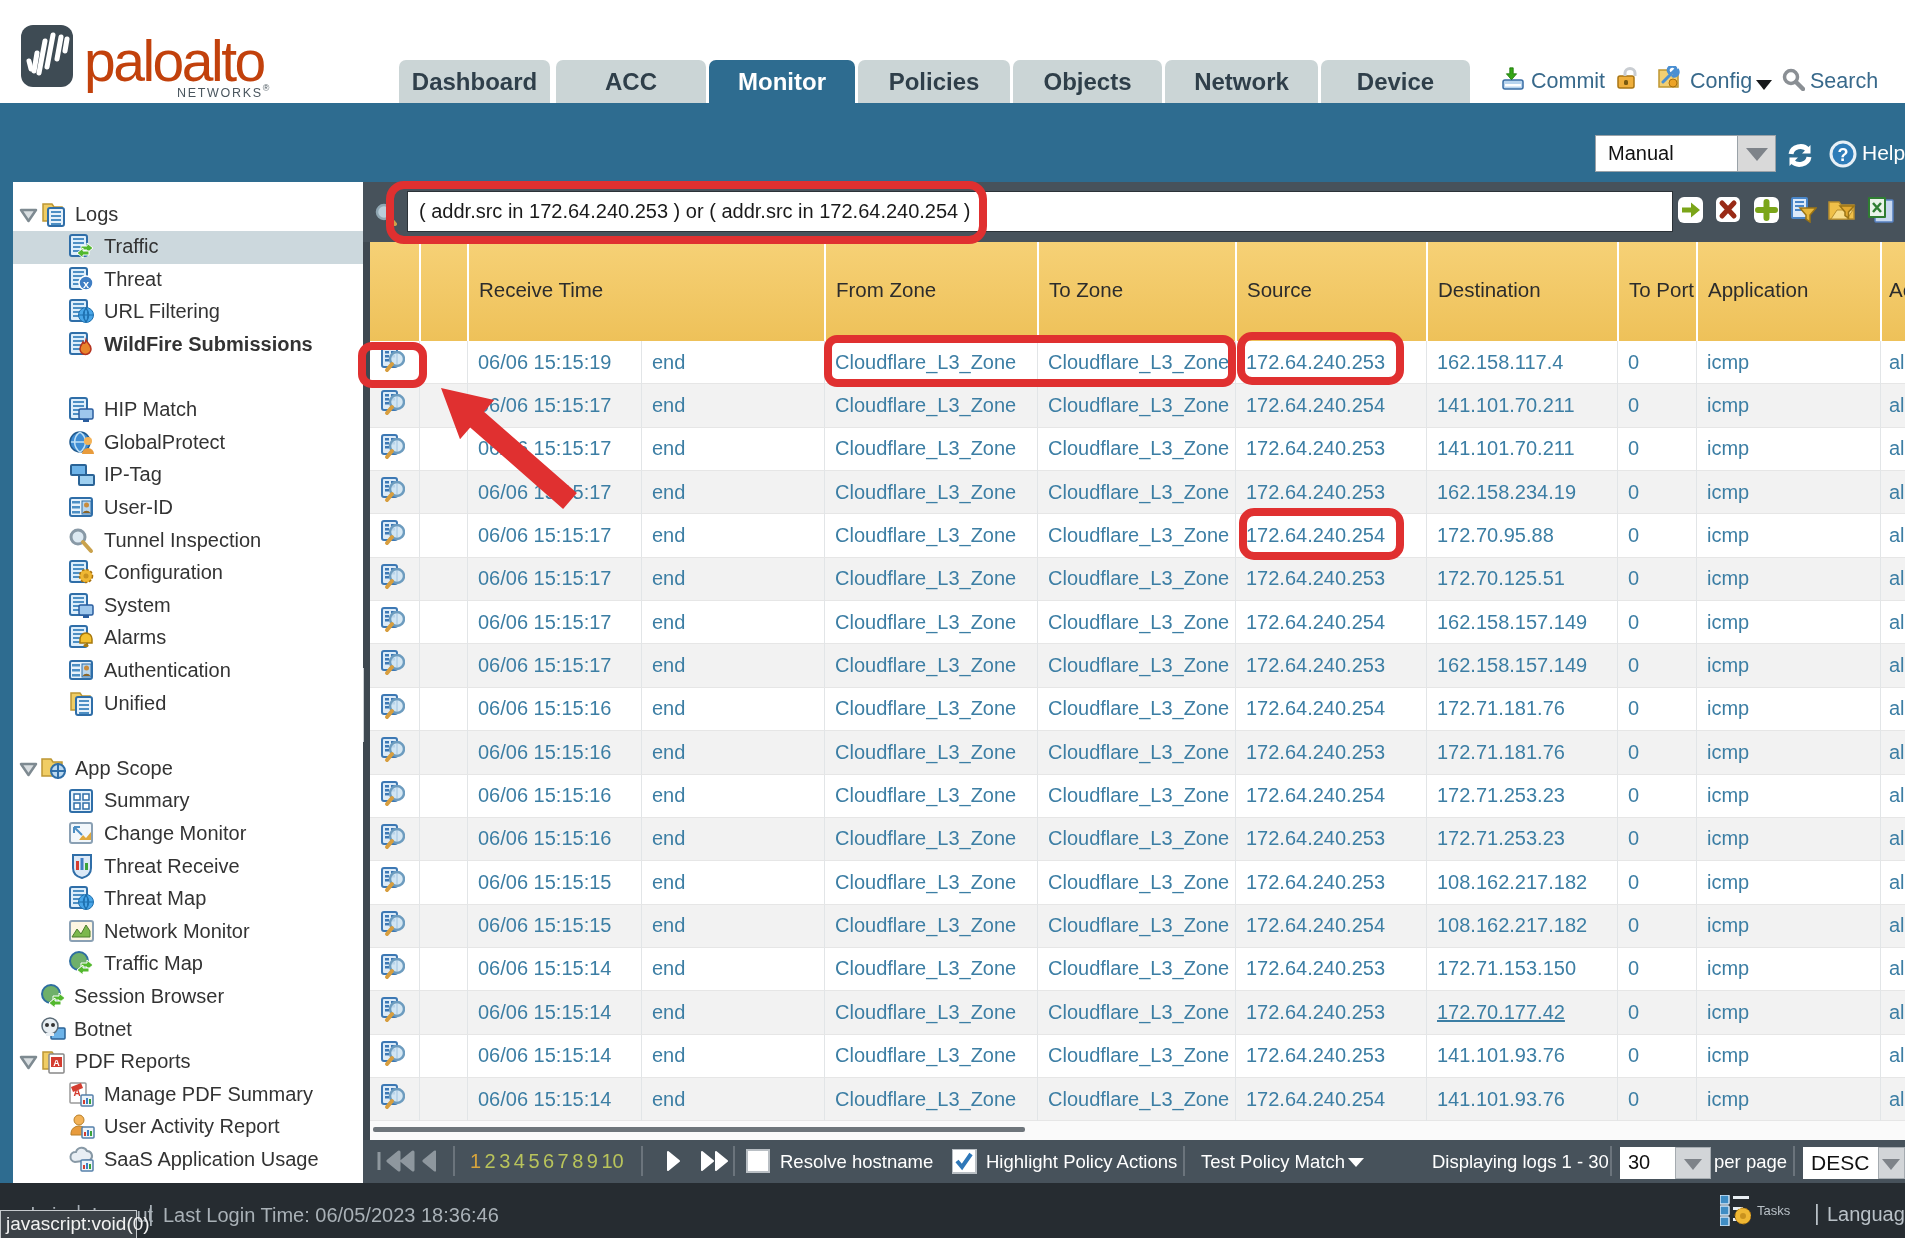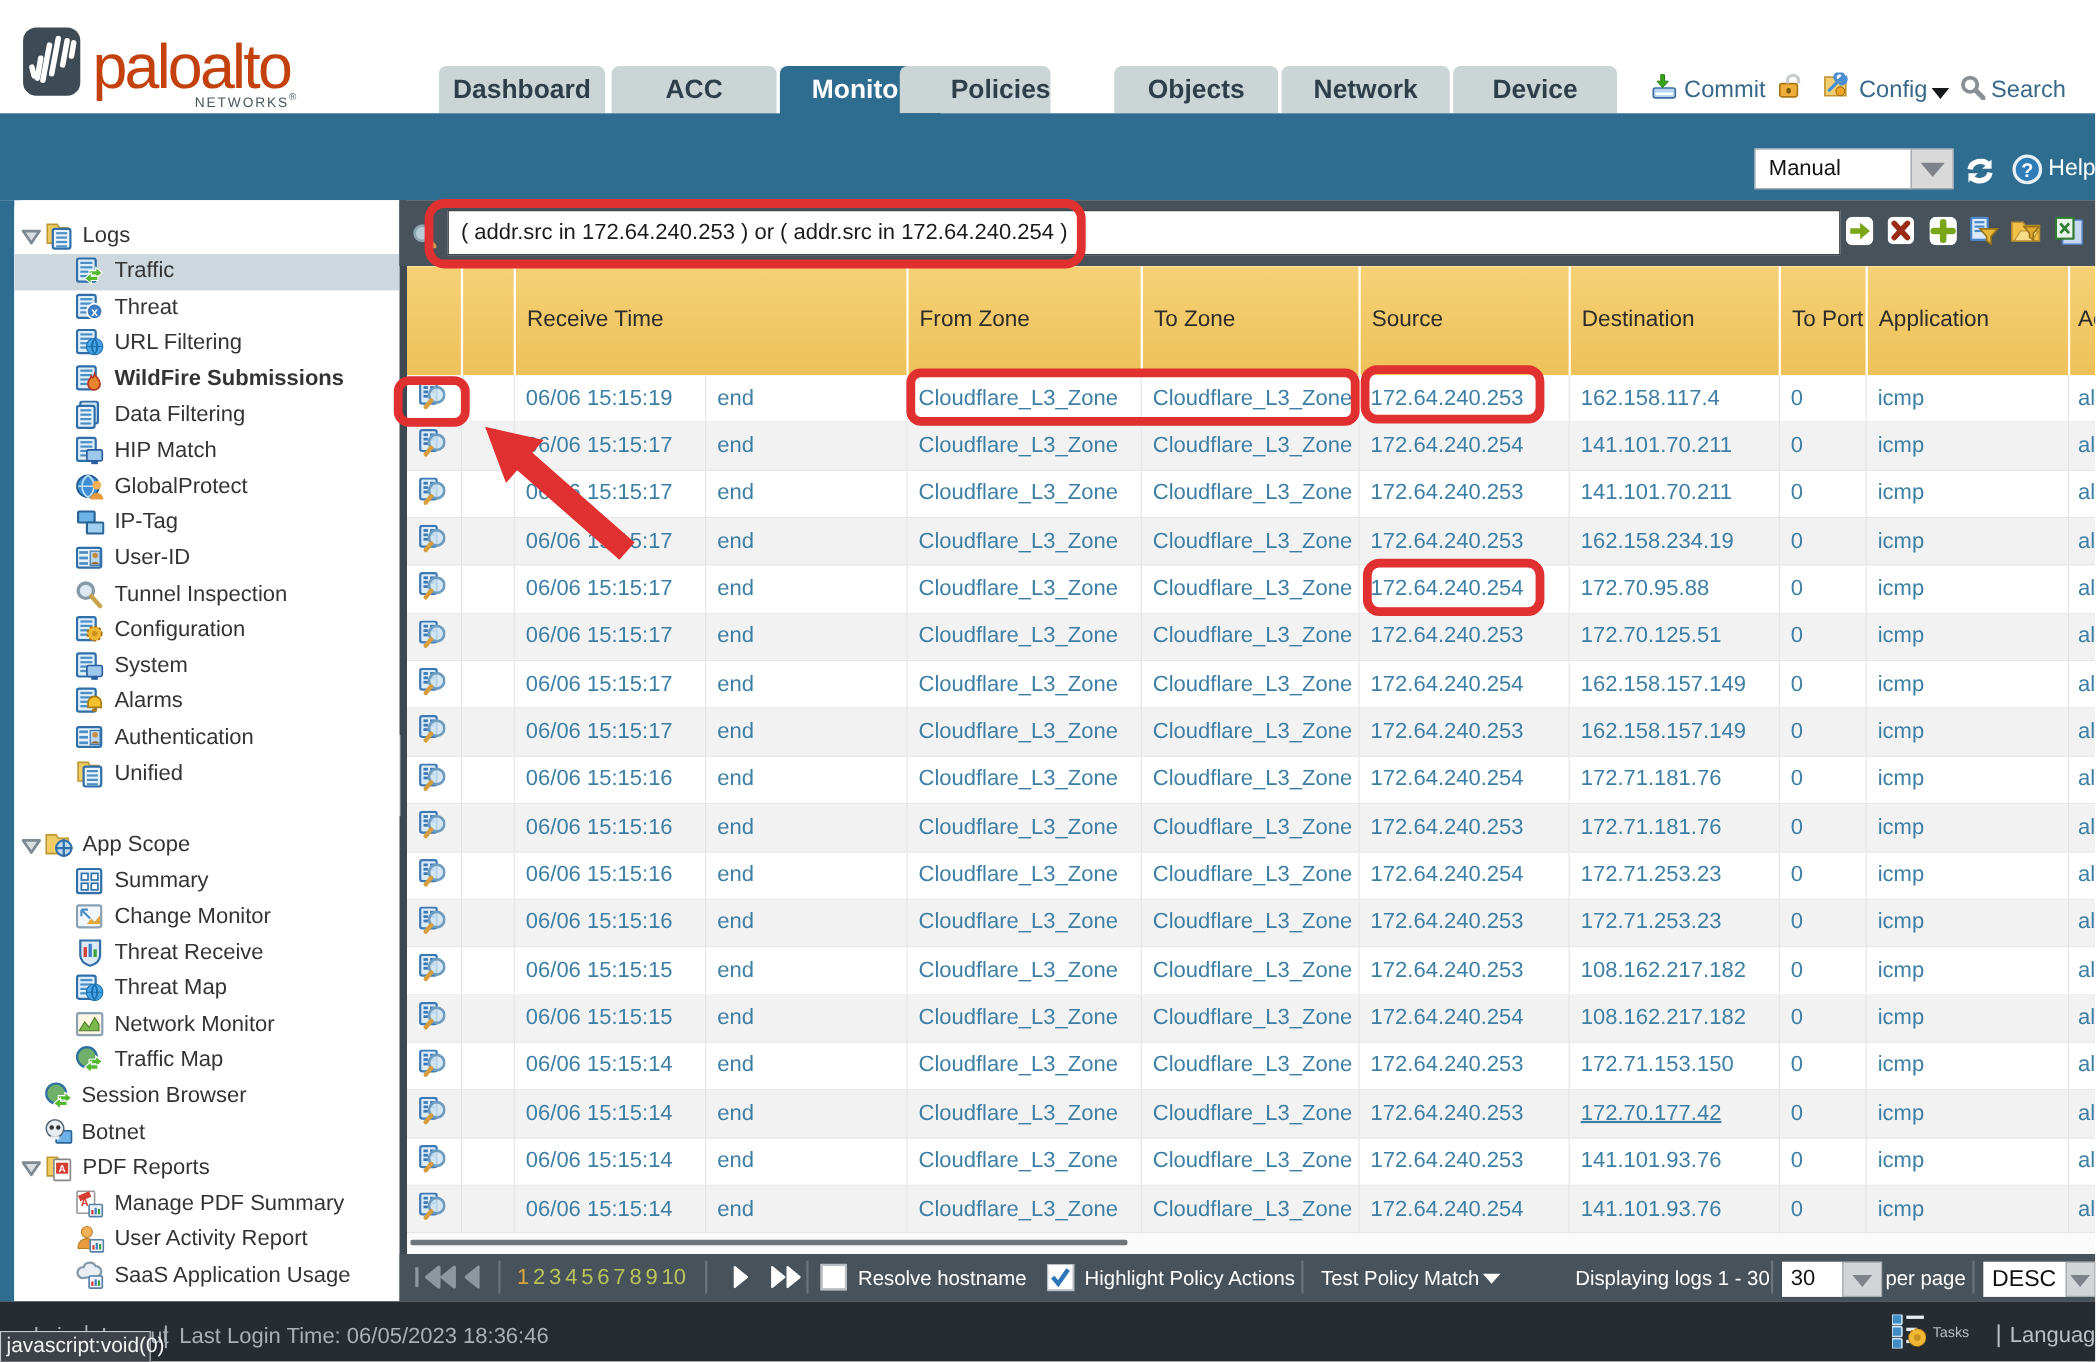--- a/index.html
+++ b/index.html
@@ -71,21 +71,21 @@
 <line x1="32" y1="10" x2="26" y2="42"></line>
 <line x1="40" y1="12" x2="36" y2="34"></line>
 <line x1="46" y1="14" x2="44" y2="26"></line>
 </g>
     </svg>
     <div id="logo-txt" class="abs">paloalto</div>
     <div id="logo-sub" class="abs">NETWORKS<span style="font-size:9px;vertical-align:6px;">®</span></div>
     <div class="abs tab" style="left:399px;width:151px;">Dashboard</div>
     <div class="abs tab" style="left:556px;width:150px;">ACC</div>
     <div class="abs tab active" style="left:709px;width:146px;">Monitor</div>
-    <div class="abs tab" style="left:818px;width:137px;text-align:right;">Policies</div>
+    <div class="abs tab" style="left:858px;width:152px;">Policies</div>
     <div class="abs tab" style="left:1013px;width:149px;">Objects</div>
     <div class="abs tab" style="left:1165px;width:153px;">Network</div>
     <div class="abs tab" style="left:1321px;width:149px;">Device</div>
     <svg class="abs" style="left:1501px;top:67px;" width="24" height="24" viewBox="0 0 24 24">
 <rect x="2" y="13" width="20" height="9" rx="2" fill="#b8d4ee" stroke="#3a6ea5" stroke-width="1.5"></rect>
 <rect x="4" y="17" width="16" height="2.5" fill="#fff"></rect>
 <path d="M12 1 v7 h4 l-6 7 -6-7 h4 v-7 z" fill="#35a617" stroke="#1e7a0a" stroke-width="1" transform="translate(2,0) scale(0.85)"></path>
 </svg>
     <div class="abs hdrtxt" style="left:1531px;">Commit</div>
     <svg class="abs" style="left:1615px;top:66px;" width="24" height="24" viewBox="0 0 24 24">
@@ -181,31 +181,20 @@
         <svg class="icon" style="left:56px;" width="26" height="28" viewBox="0 0 26 28">
           <rect x="1" y="2" width="17" height="21" rx="2" fill="#ddeefb" stroke="#2f6ea8" stroke-width="2"></rect>
           <rect x="4" y="5" width="11" height="2" fill="#4d8fc4"></rect>
           <rect x="4" y="9" width="11" height="2" fill="#4d8fc4"></rect>
           <rect x="4" y="13" width="11" height="2" fill="#4d8fc4"></rect>
           <rect x="4" y="17" width="11" height="2" fill="#4d8fc4"></rect>
           <path d="M17 9 c1 3 5 4 5 9 a5.5 5.5 0 0 1 -11 0 c0-4 2-4 3-7 1 2 2 2 3-2 z" fill="#e8842c" stroke="#b53220" stroke-width="1.5"></path>
         </svg>
         <div class="lbl" style="left:91px;font-weight:bold;">WildFire Submissions</div>
       </div>
-      <div class="trow" style="top:179.5px;">
-        <svg class="icon" style="left:56px;" width="26" height="28" viewBox="0 0 26 28">
-          <rect x="4" y="1" width="16" height="20" rx="2" fill="#cfe4f5" stroke="#2f6ea8" stroke-width="2"></rect>
-          <rect x="1" y="5" width="16" height="20" rx="2" fill="#e7f2fb" stroke="#2f6ea8" stroke-width="2"></rect>
-          <rect x="4" y="8" width="10" height="2" fill="#4d8fc4"></rect>
-          <rect x="4" y="12" width="10" height="2" fill="#4d8fc4"></rect>
-          <rect x="4" y="16" width="10" height="2" fill="#4d8fc4"></rect>
-          <rect x="4" y="20" width="10" height="2" fill="#4d8fc4"></rect>
-        </svg>
-        <div class="lbl" style="left:91px;">Data Filtering</div>
-      </div>
       <div class="trow" style="top:212.1px;">
         <svg class="icon" style="left:56px;" width="26" height="28" viewBox="0 0 26 28">
           <rect x="1" y="2" width="17" height="21" rx="2" fill="#ddeefb" stroke="#2f6ea8" stroke-width="2"></rect>
           <rect x="4" y="5" width="11" height="2" fill="#4d8fc4"></rect>
           <rect x="4" y="9" width="11" height="2" fill="#4d8fc4"></rect>
           <rect x="4" y="13" width="11" height="2" fill="#4d8fc4"></rect>
           <rect x="4" y="17" width="11" height="2" fill="#4d8fc4"></rect>
           <rect x="10" y="13" width="14" height="10" rx="1.5" fill="#9ec7ec" stroke="#2a5d9e" stroke-width="1.5"></rect>
           <rect x="14" y="23" width="6" height="3" fill="#2a5d9e"></rect>
         </svg>

